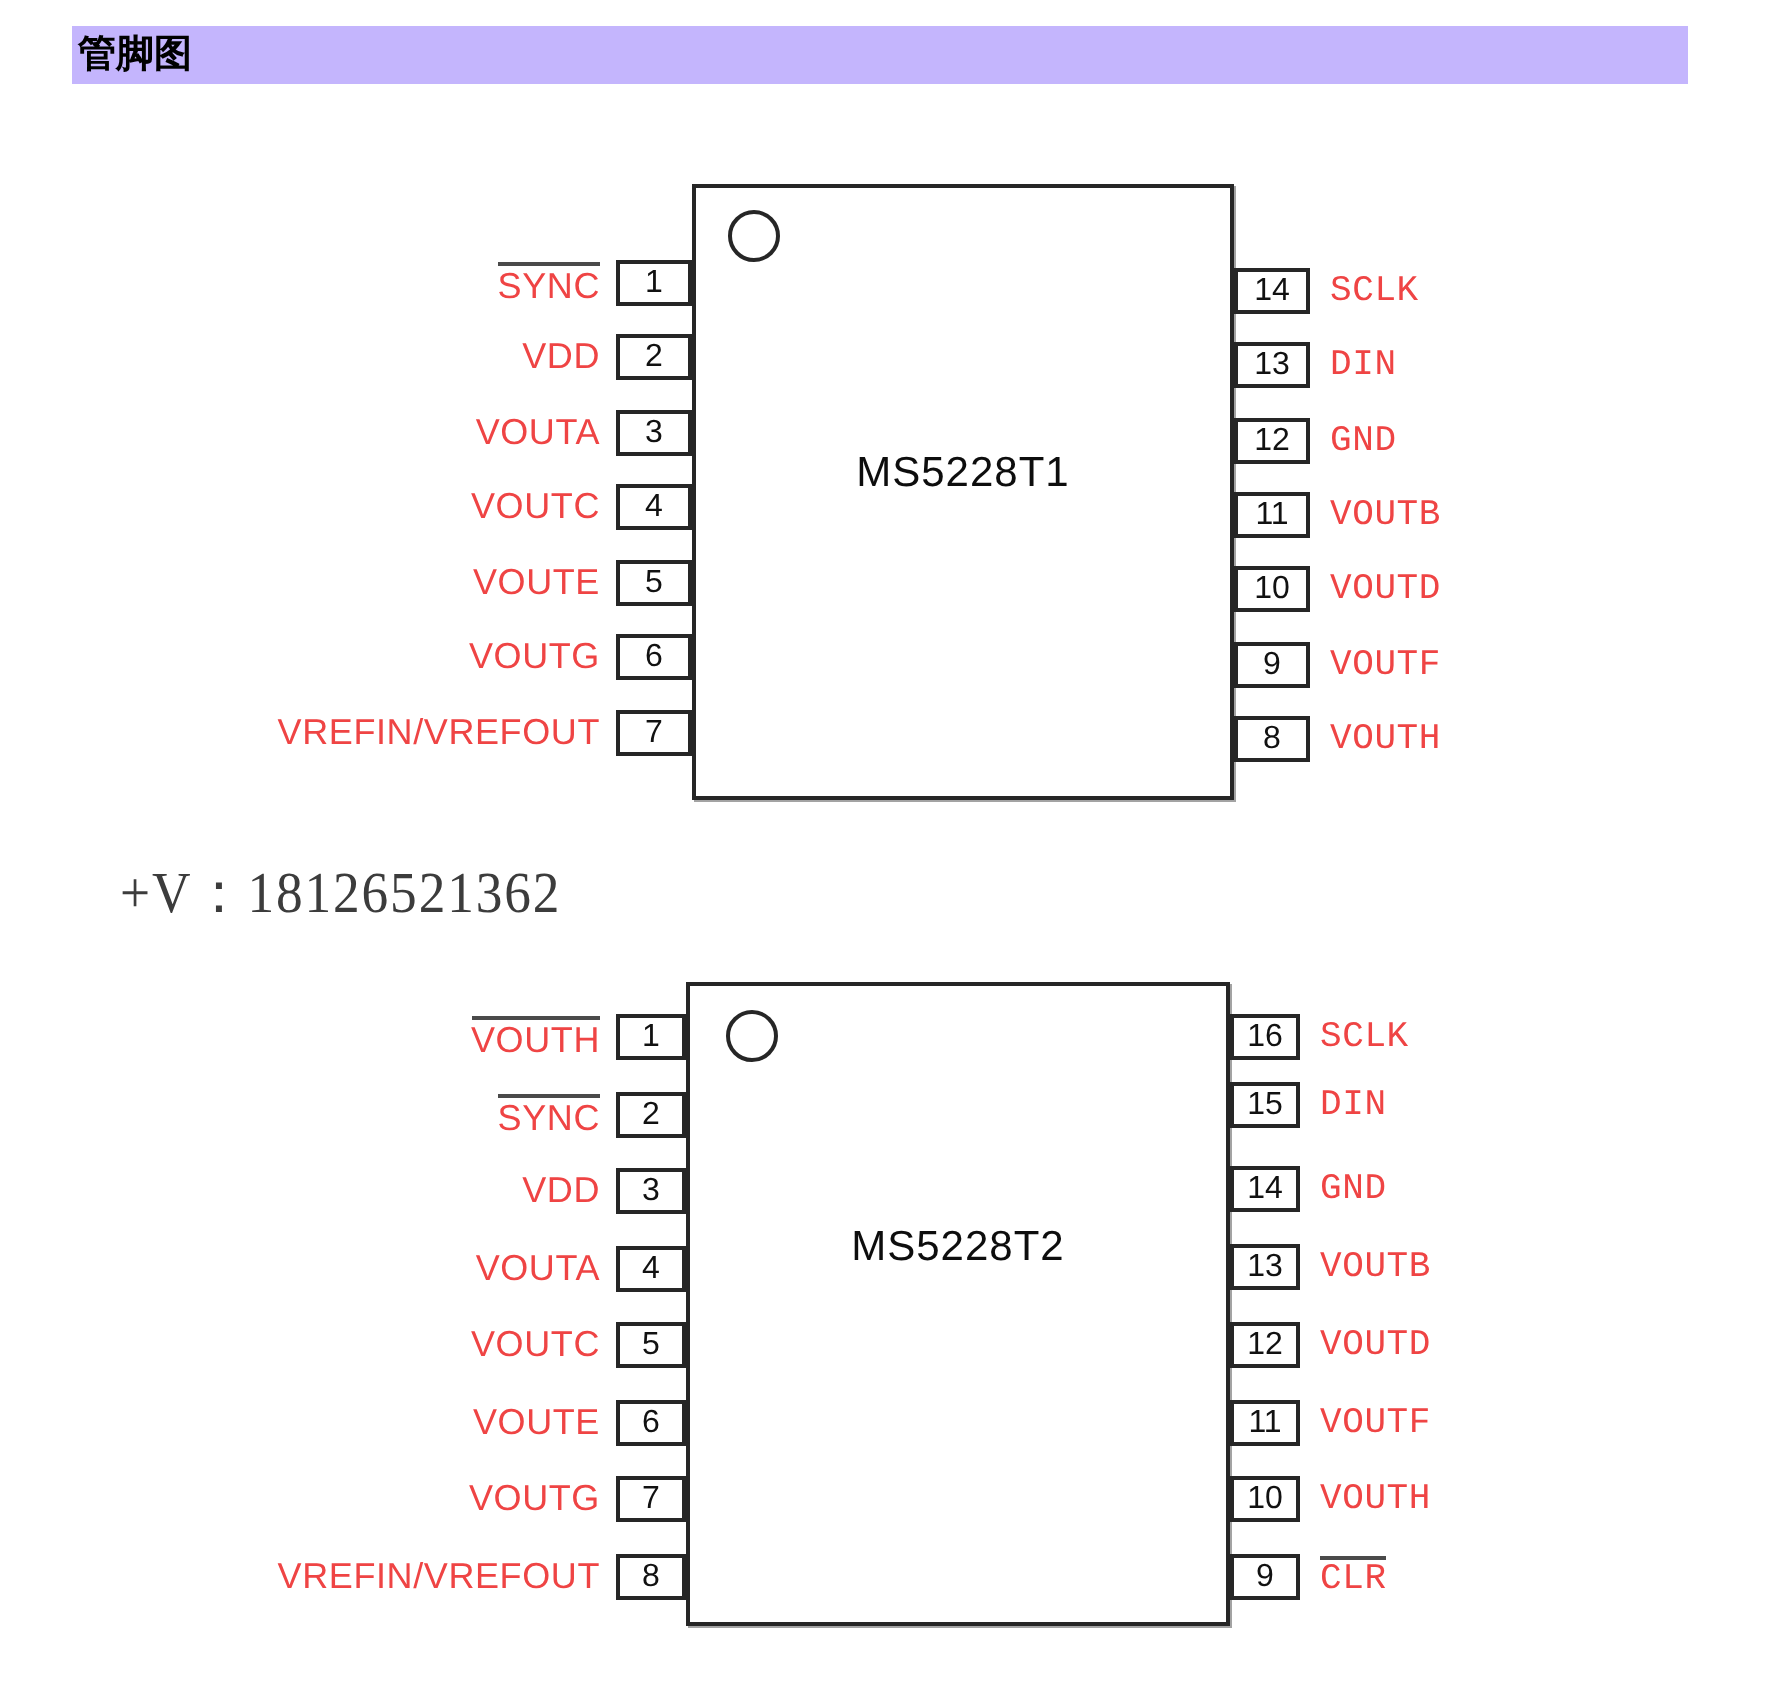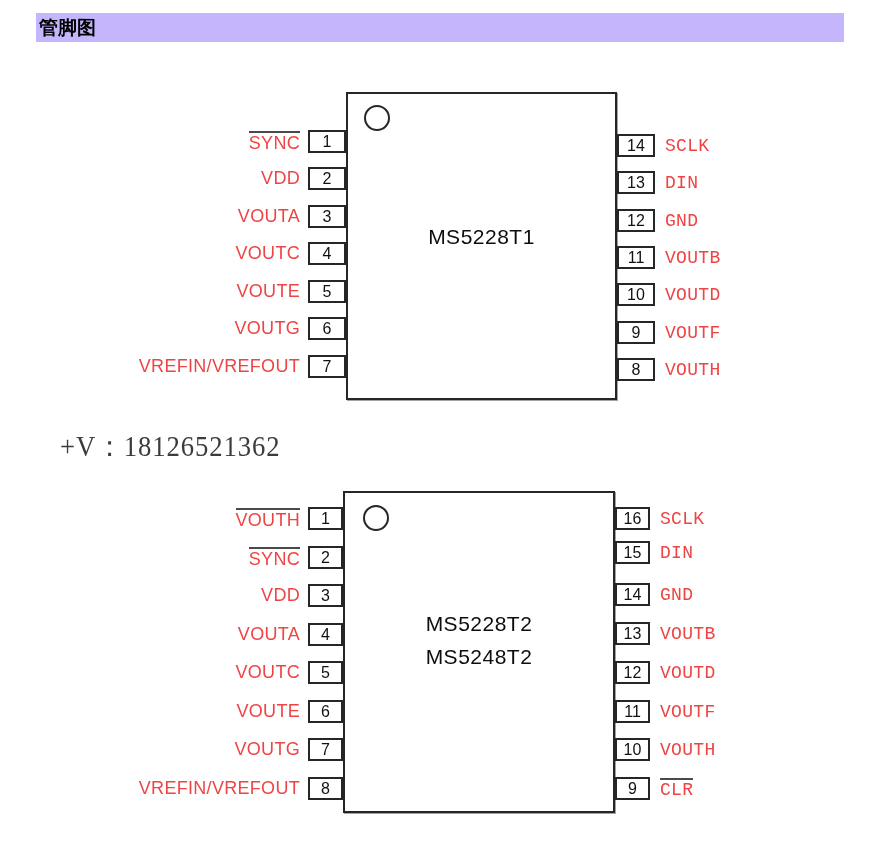--- a/index.html
+++ b/index.html
@@ -142,21 +142,20 @@
       </span>
     <span class="plabel">VOUTH</span>
   </div>
 
   <div class="wm">+V：18126521362</div>
 
   <div class="chip chip2">
     <div class="dot"></div>
     <div class="names">
       <div>MS5228T2</div>
-      <div>MS5248T2</div>
     </div>
   </div>
 
   <div class="pin l g2l" style="top:507px">
     <span class="plabel ovl">VOUTH</span>
     <span class="pbox">
         <span class="pnum">1</span>
       </span>
   </div>
   <div class="pin l g2l" style="top:546px">

